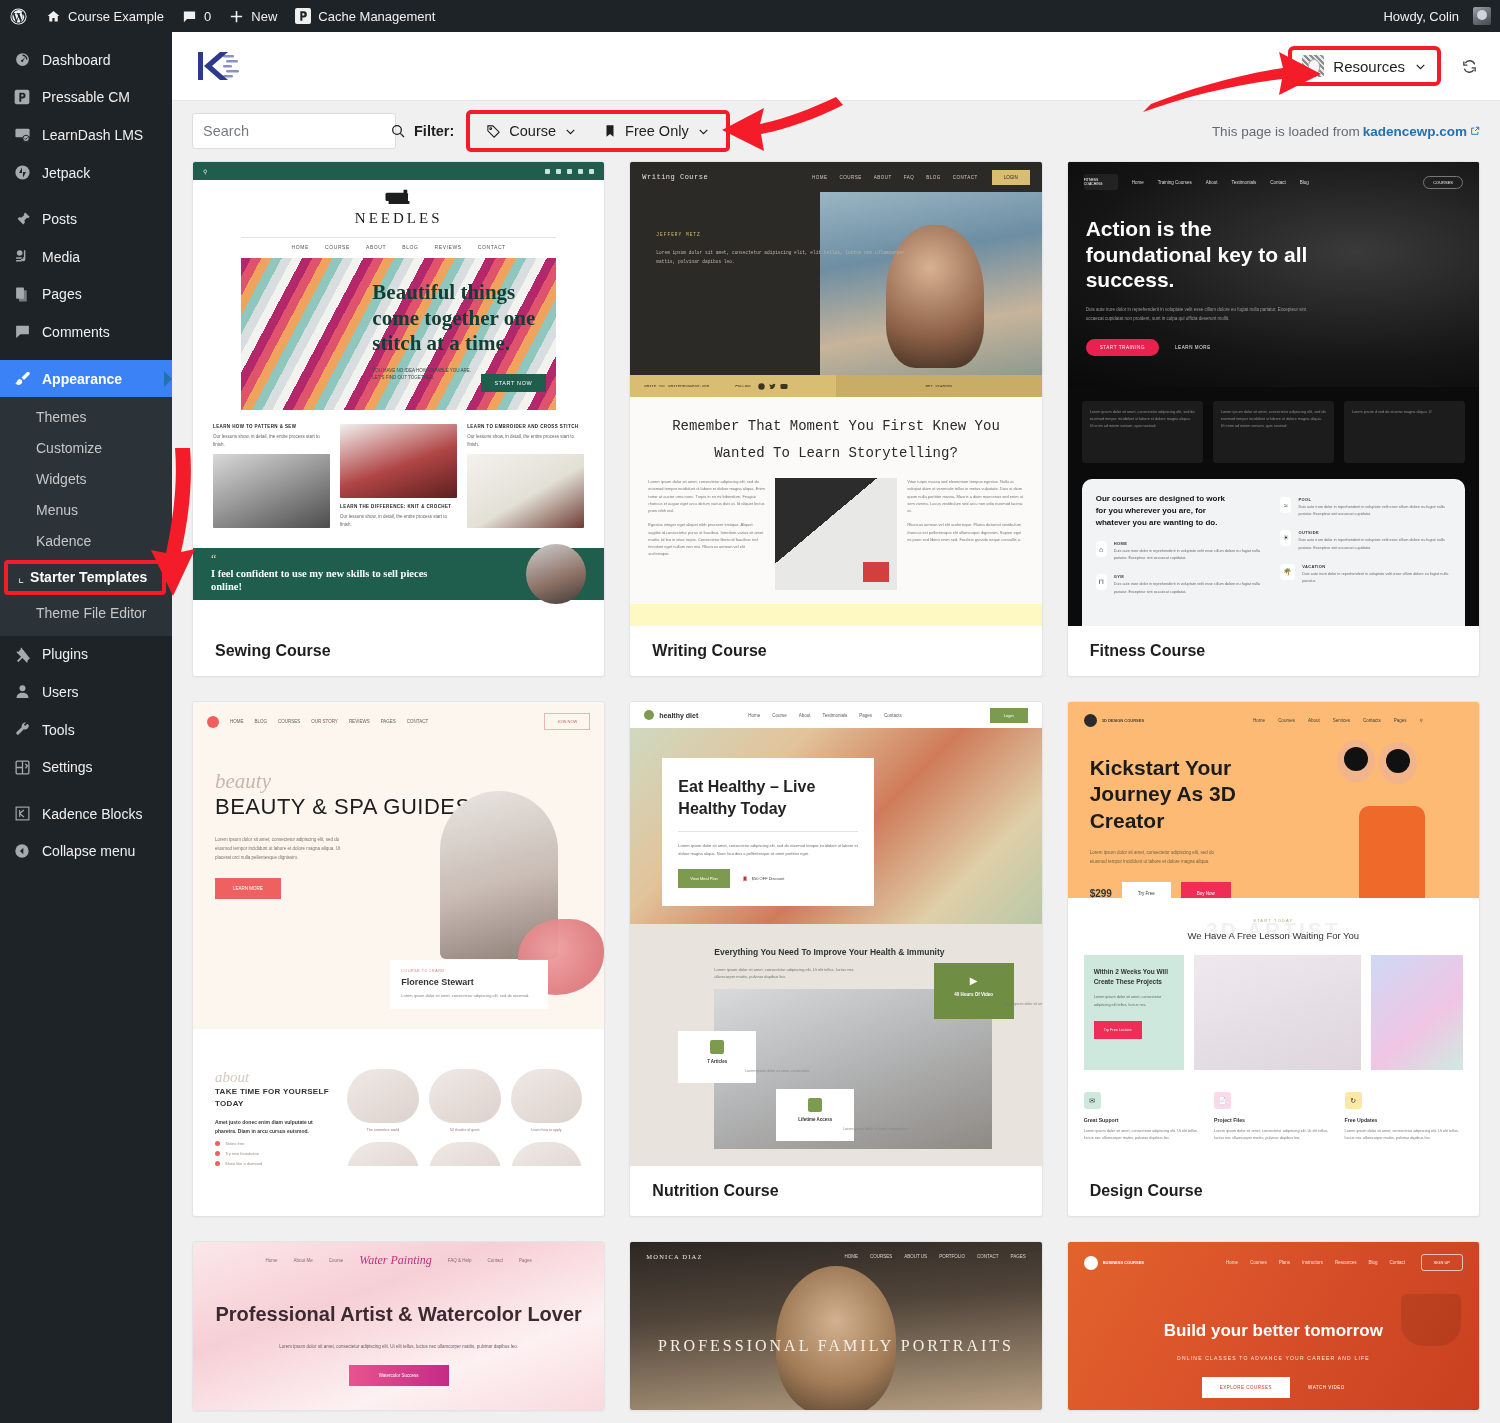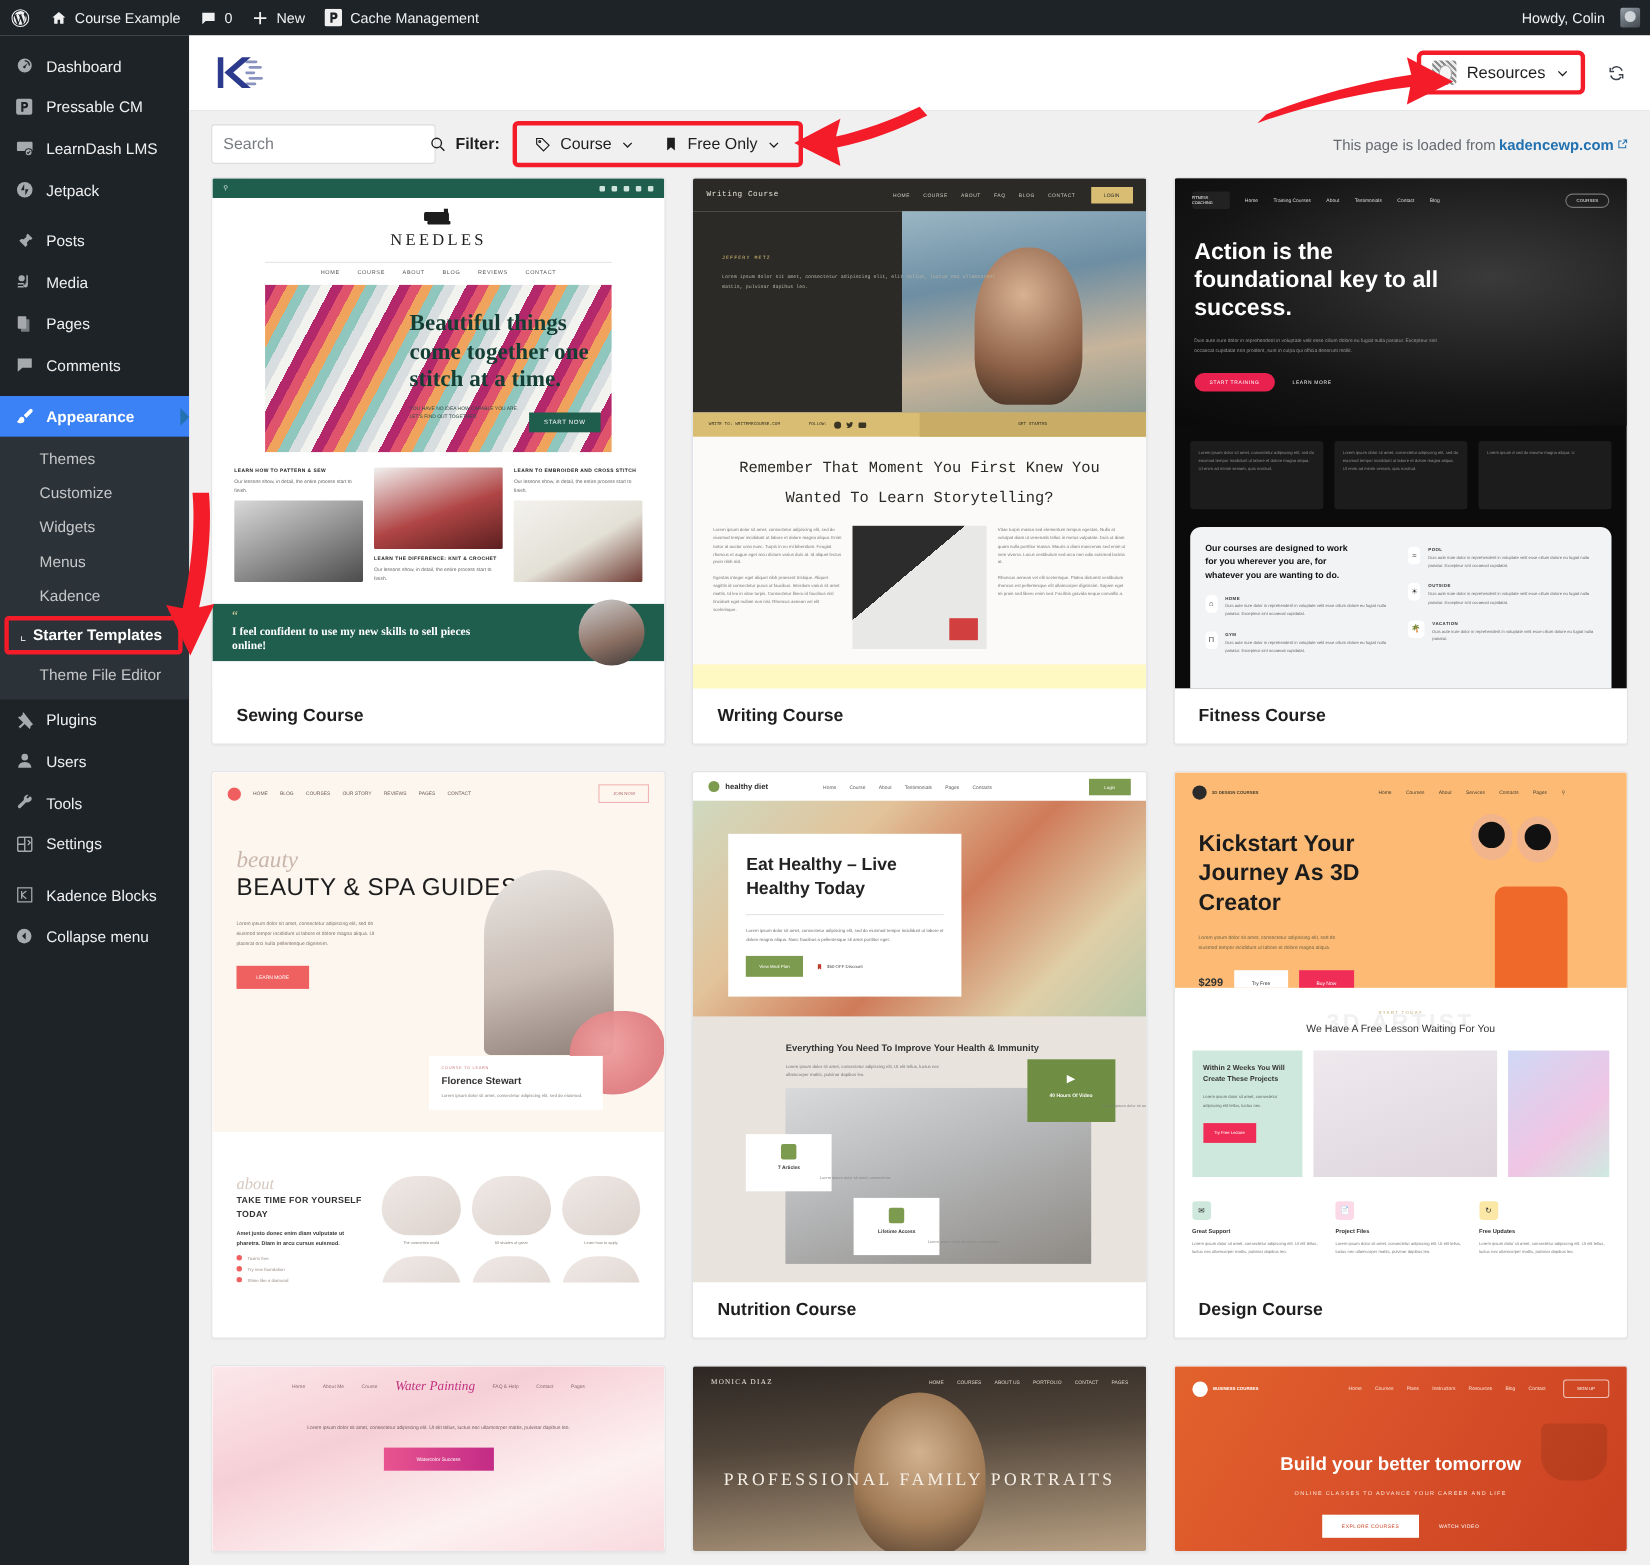--- a/index.html
+++ b/index.html
@@ -1028,20 +1028,21 @@
         <div class="site wc-wrap">
           <div class="wc-nav">
             <span>Home</span>
             <span>About Me</span>
             <span>Course</span>
             <span class="wc-brand">Water Painting</span>
             <span>FAQ &amp; Help</span>
             <span>Contact</span>
             <span>Pages</span>
           </div>
+          <div class="wc-h1">Professional Artist &amp; Watercolor Lover</div>
           <div class="wc-p">Lorem ipsum dolor sit amet, consectetur adipiscing elit. Ut elit tellus, luctus nec ullamcorper mattis, pulvinar dapibus leo.</div>
           <div class="wc-b">Watercolor Success</div>
         </div>
       </div>
 
     </div>
 
     <div class="card short">
       <div class="thumb">
         <div class="site po-wrap">

